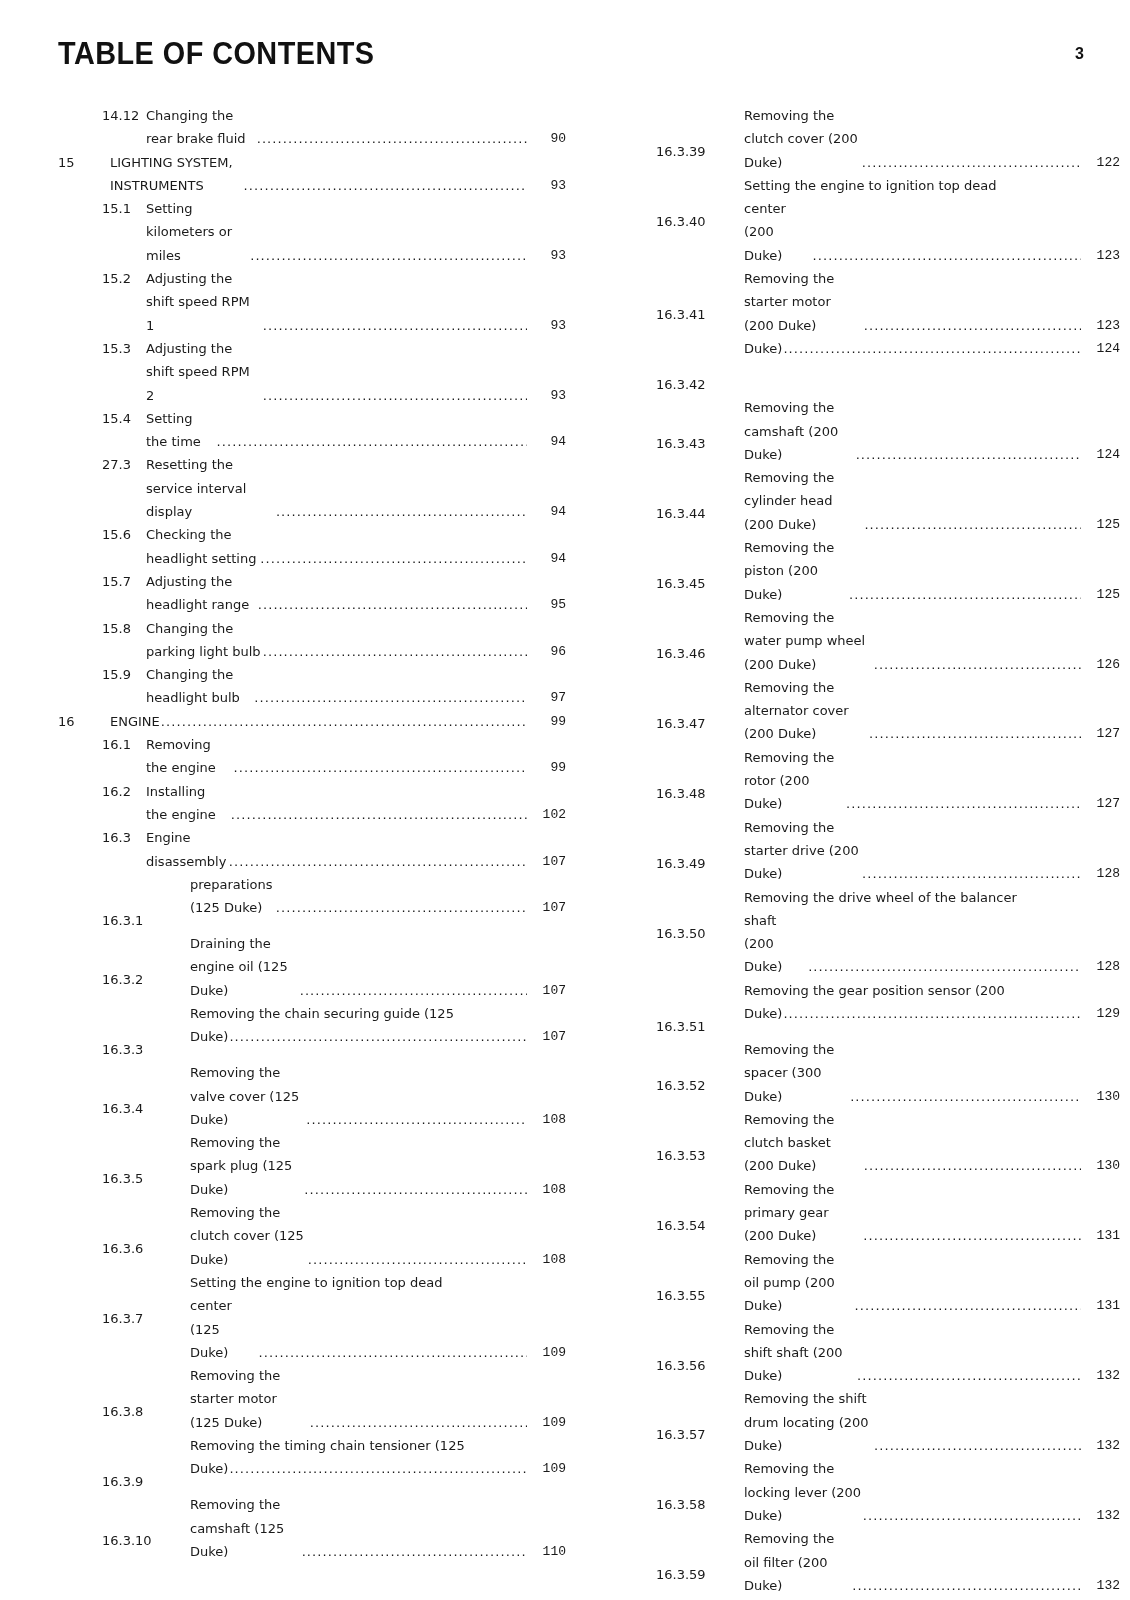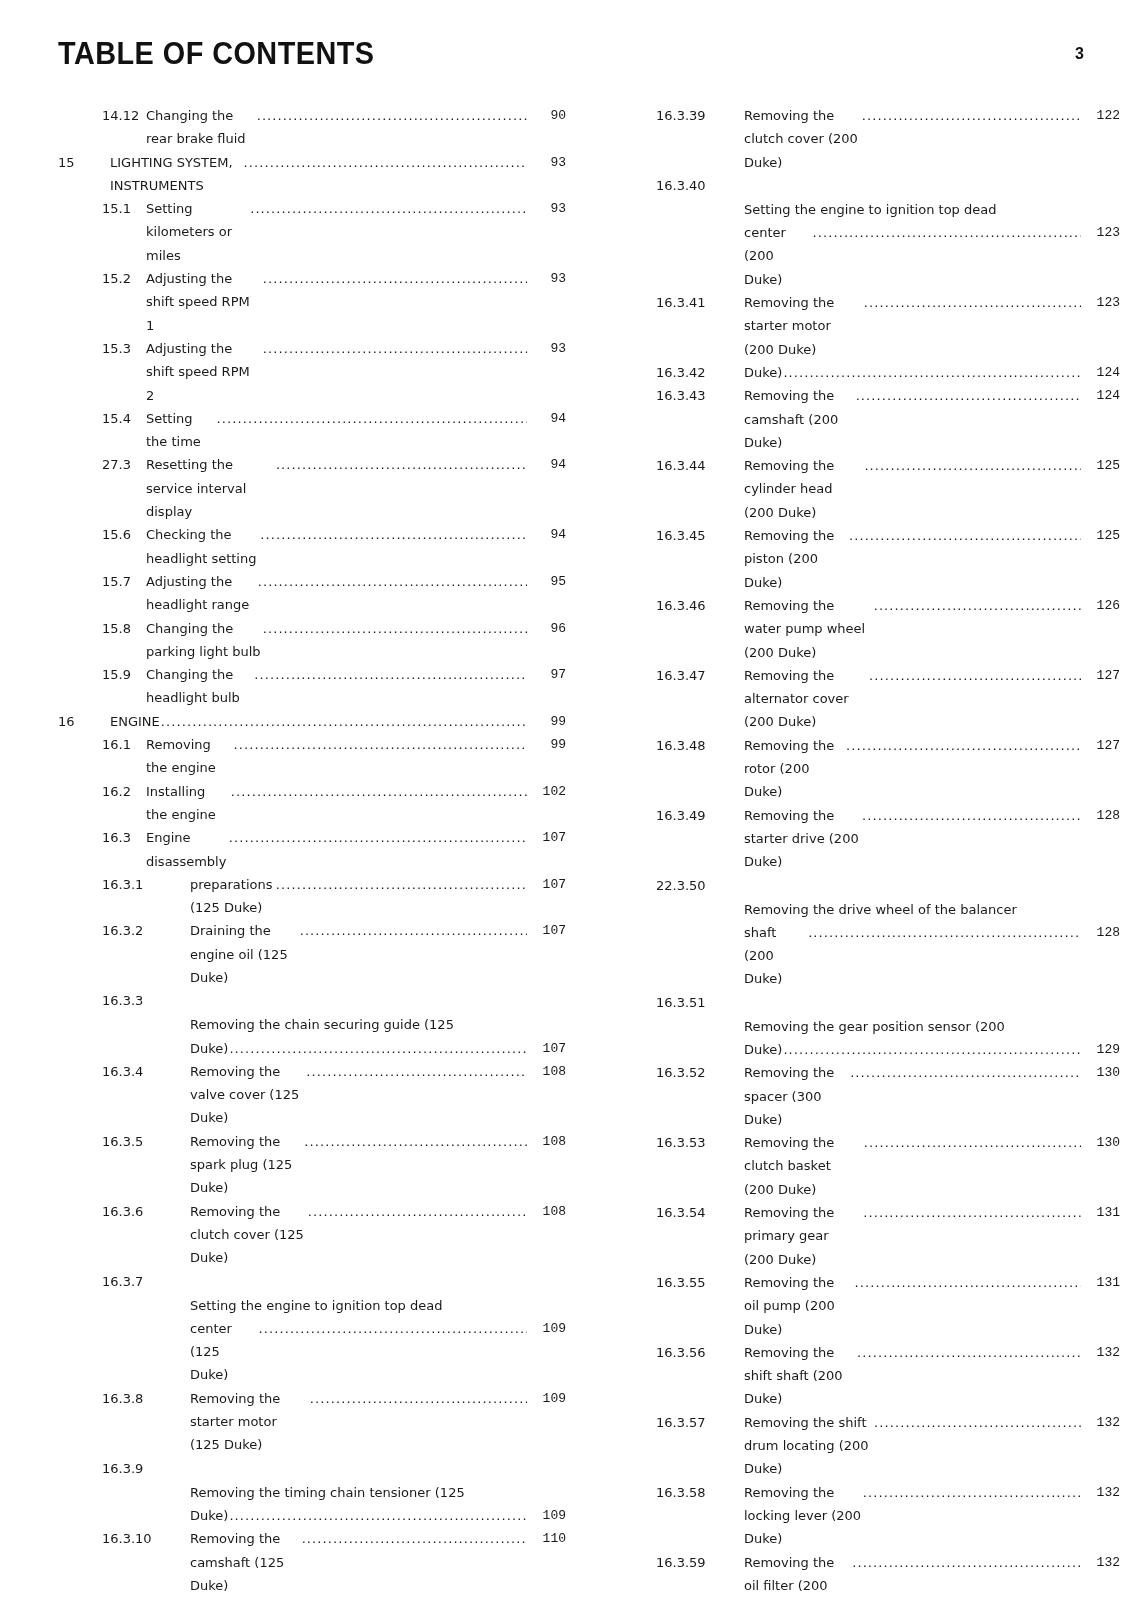--- a/index.html
+++ b/index.html
@@ -79,21 +79,21 @@
     flex: 0 0 auto;
     white-space: nowrap;
     font-variant-numeric: lining-nums;
   }
   .toc-body {
     flex: 1 1 auto;
     min-width: 0;
   }
   .toc-line {
     display: flex;
-    align-items: flex-start;
+    align-items: flex-end;
     width: 100%;
   }
   .toc-title {
     flex: 0 1 auto;
     white-space: normal;
   }
   .toc-leader {
     flex: 1 1 auto;
     overflow: hidden;
     white-space: nowrap;
@@ -105,31 +105,30 @@
   .toc-page {
     flex: 0 0 auto;
     text-align: right;
     white-space: nowrap;
     padding-left: 5px;
     font-family: Liberation Mono, monospace;
   }
   
   .toc-wrapline {
     width: 100%;
-    margin-top: 24px;
   }
 
   
   .lvl1 > .toc-num { width: 44px; }
   .lvl1 > .toc-body { margin-left: 8px; }
 
   .lvl2 > .toc-num { width: 44px; margin-left: 44px; }
   .lvl2 > .toc-body { margin-left: 0px; }
 
-  .lvl3 > .toc-num { width: 88px; margin-left: 44px; }
+  .lvl3 > .toc-num { width: 88px; margin-left: 44px; margin-top: 36px; }
   .lvl3 > .toc-body { margin-left: 0px; }
 
   .toc-page { width: 34px; }
 </style>
 </head>
 <body>
 
 <div class="page">
 
   <div class="header">
@@ -499,21 +498,21 @@
           <div class="toc-num">16.3.49</div>
           <div class="toc-body">
             <div class="toc-line">
               <span class="toc-title">Removing the starter drive (200 Duke)</span>
               <span class="toc-leader">..........................................................................................</span>
               <span class="toc-page">128</span>
             </div>
           </div>
         </div>
         <div class="toc-row lvl3">
-          <div class="toc-num">22.3.50</div>
+          <div class="toc-num">16.3.50</div>
           <div class="toc-body">
             <div class="toc-wrapline">Removing the drive wheel of the balancer</div>
             <div class="toc-line">
               <span class="toc-title">shaft (200 Duke)</span>
               <span class="toc-leader">..........................................................................................</span>
               <span class="toc-page">128</span>
             </div>
           </div>
         </div>
         <div class="toc-row lvl3">

